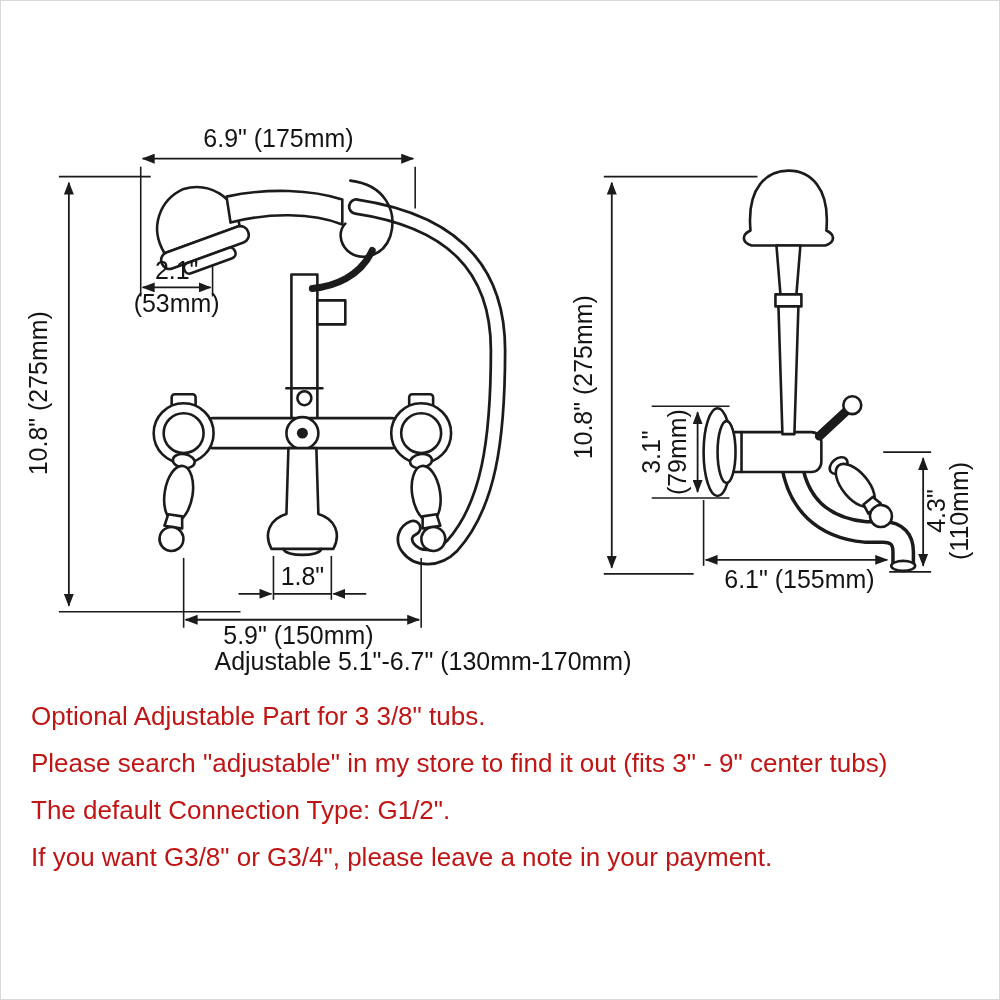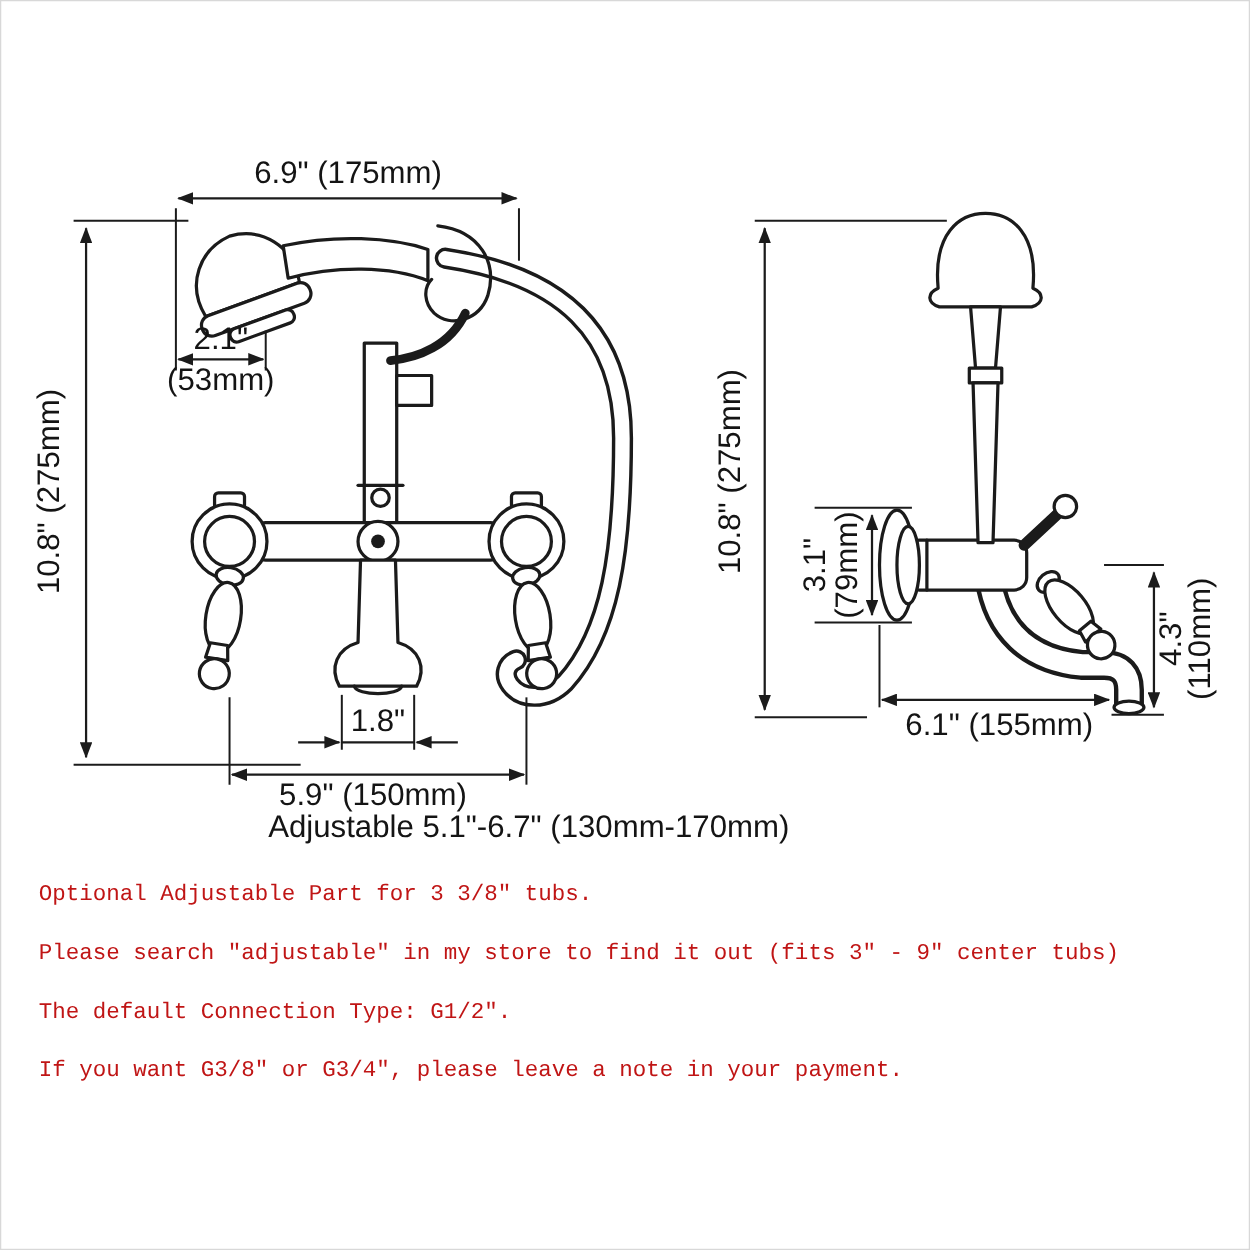--- a/index.html
+++ b/index.html
@@ -18,22 +18,22 @@
   .tubeI  { fill:none; stroke:#ffffff; stroke-width:11.5; stroke-linecap:round; }
   .tubeO2 { fill:none; stroke:#1b1b1b; stroke-width:24; stroke-linecap:butt; }
   .tubeI2 { fill:none; stroke:#ffffff; stroke-width:17; stroke-linecap:butt; }
   .ext    { fill:none; stroke:#1b1b1b; stroke-width:1.6; }
   .dim    { fill:none; stroke:#1b1b1b; stroke-width:1.8; }
   .dtxt   { font-family:"Liberation Sans",sans-serif; font-size:25px; fill:#141414; text-anchor:middle; }
   .dtxtL  { font-family:"Liberation Sans",sans-serif; font-size:25px; fill:#141414; text-anchor:start; }
 
   .notes { position:absolute; left:30px; top:700px; width:945px; }
   .note-line {
-    font-family:Liberation Mono, monospace;
-    font-size:18px; line-height:30px; margin:0 0 17px 0; color:#c01515;
+    font-family:Liberation Sans, sans-serif;
+    font-size:26px; line-height:30px; margin:0 0 17px 0; color:#c01515;
   }
 </style>
 </head>
 <body>
 
 <div class="frame">
 
 <svg viewBox="0 0 1000 1000" width="998" height="998">
   <defs>
     <marker id="aE" markerWidth="13" markerHeight="10" refX="12" refY="5" orient="auto" markerUnits="userSpaceOnUse">

